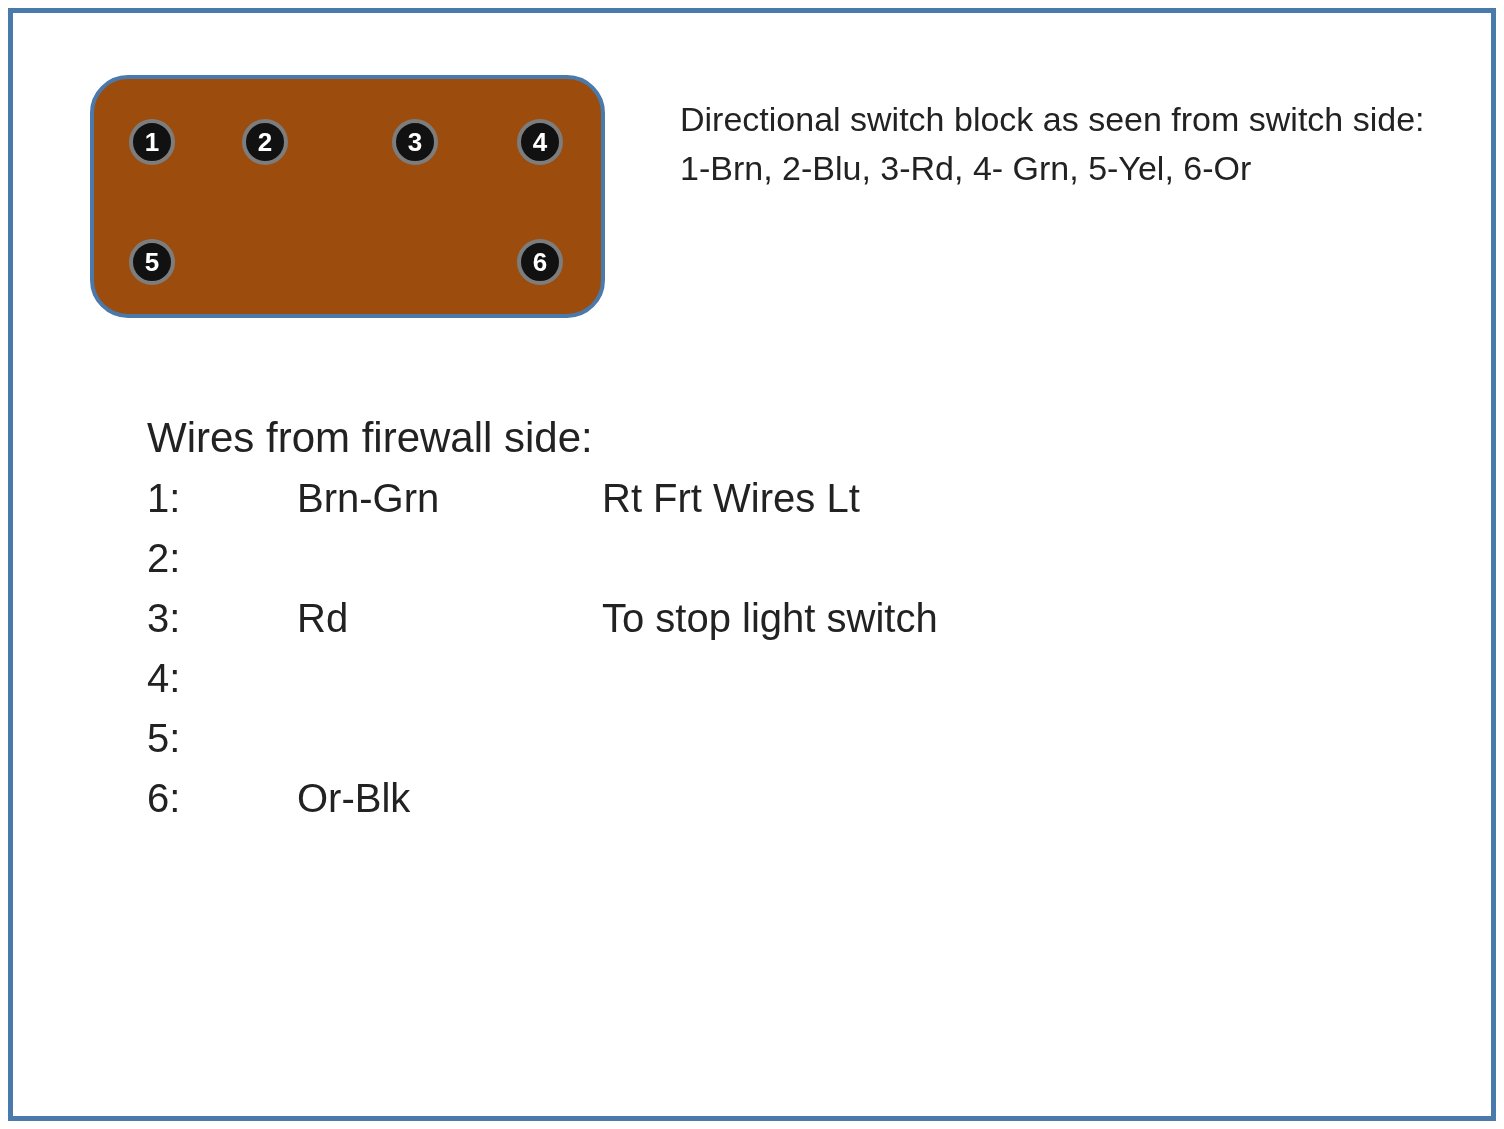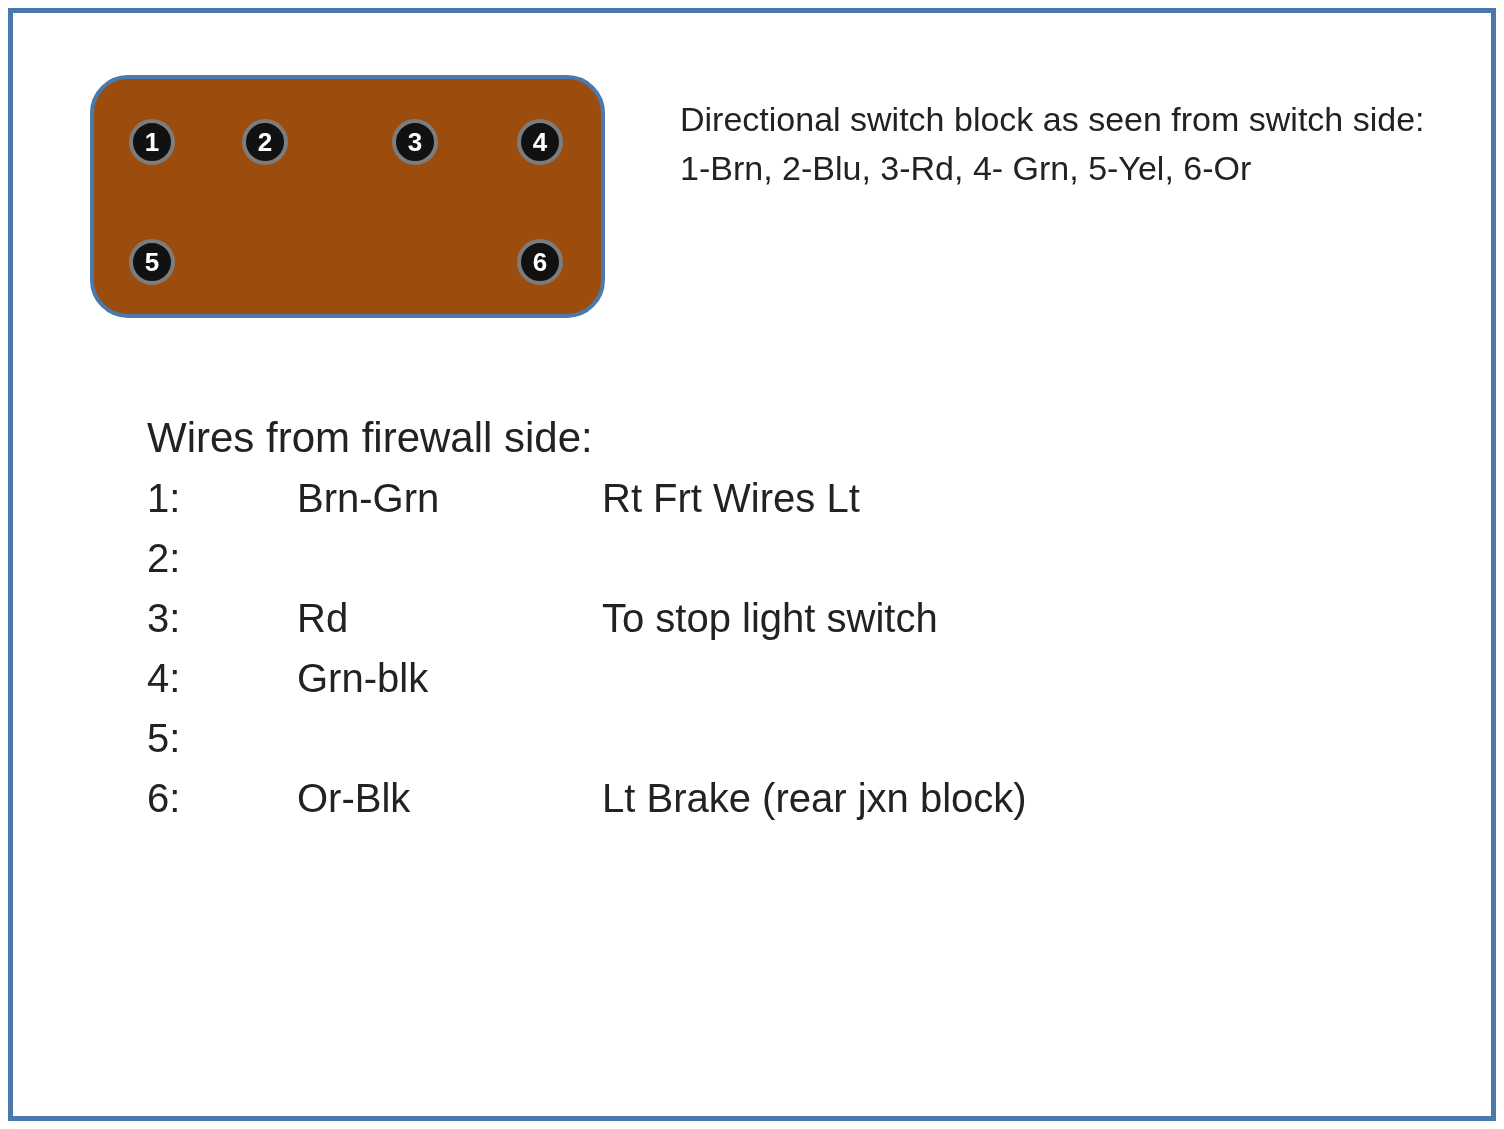--- a/index.html
+++ b/index.html
@@ -117,24 +117,22 @@
     <div class="wire-row">
       <span>2:</span>
     </div>
     <div class="wire-row">
       <span>3:</span>
       <span>Rd</span>
       <span>To stop light switch</span>
     </div>
     <div class="wire-row">
       <span>4:</span>
-      <span>Grn-blk</span>
     </div>
     <div class="wire-row">
       <span>5:</span>
     </div>
     <div class="wire-row">
       <span>6:</span>
       <span>Or-Blk</span>
-      <span>Lt Brake (rear jxn block)</span>
     </div>
   </div>
 </div>
 
 </body></html>

